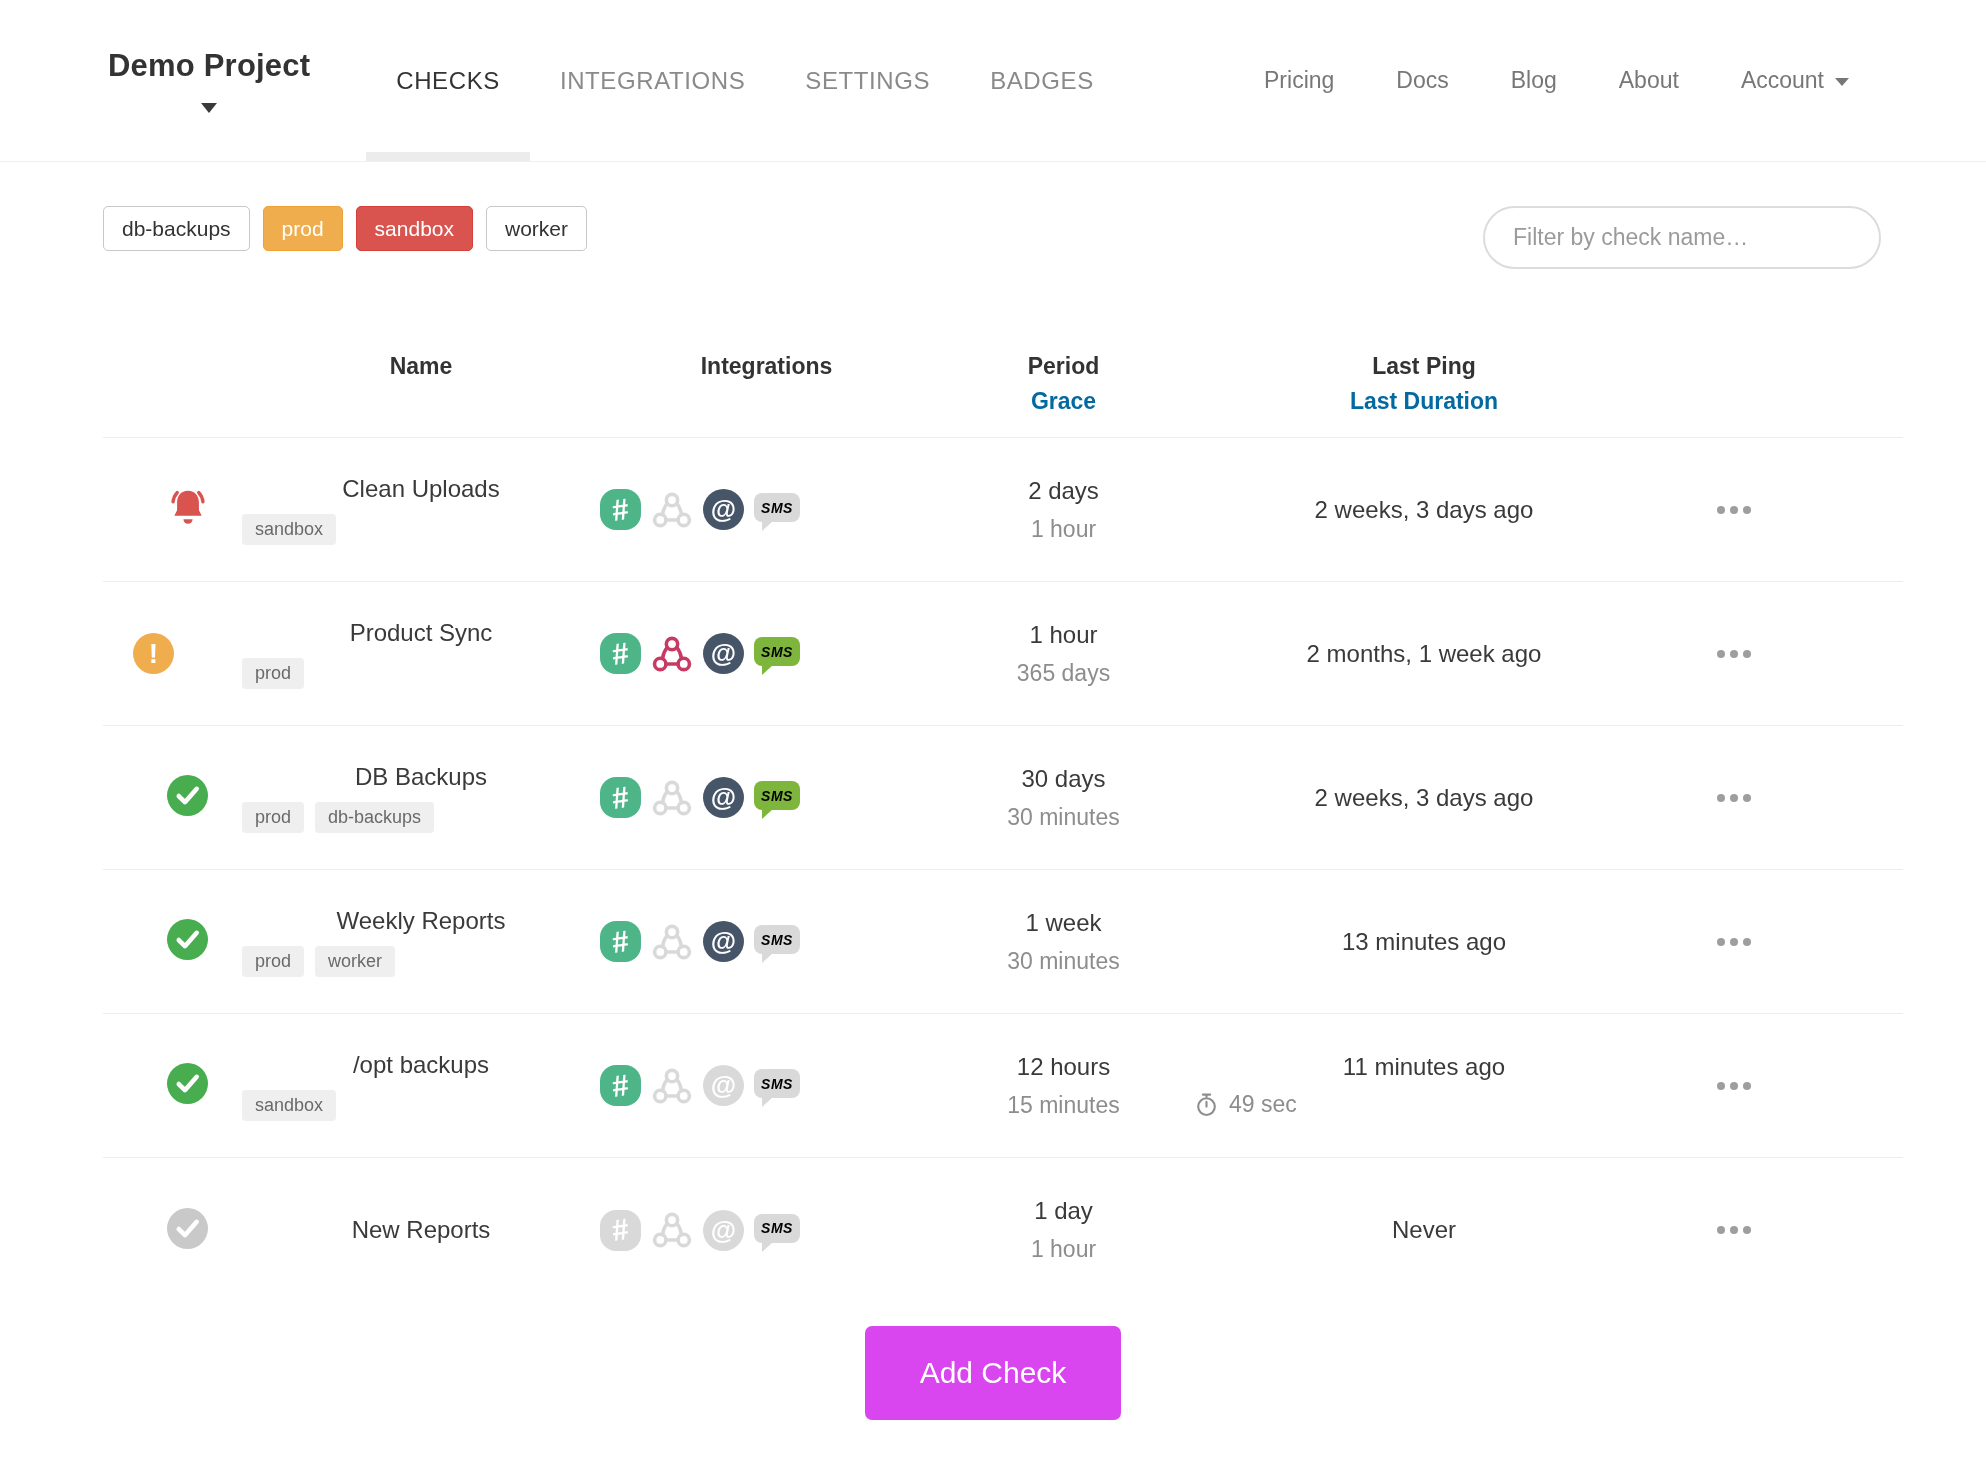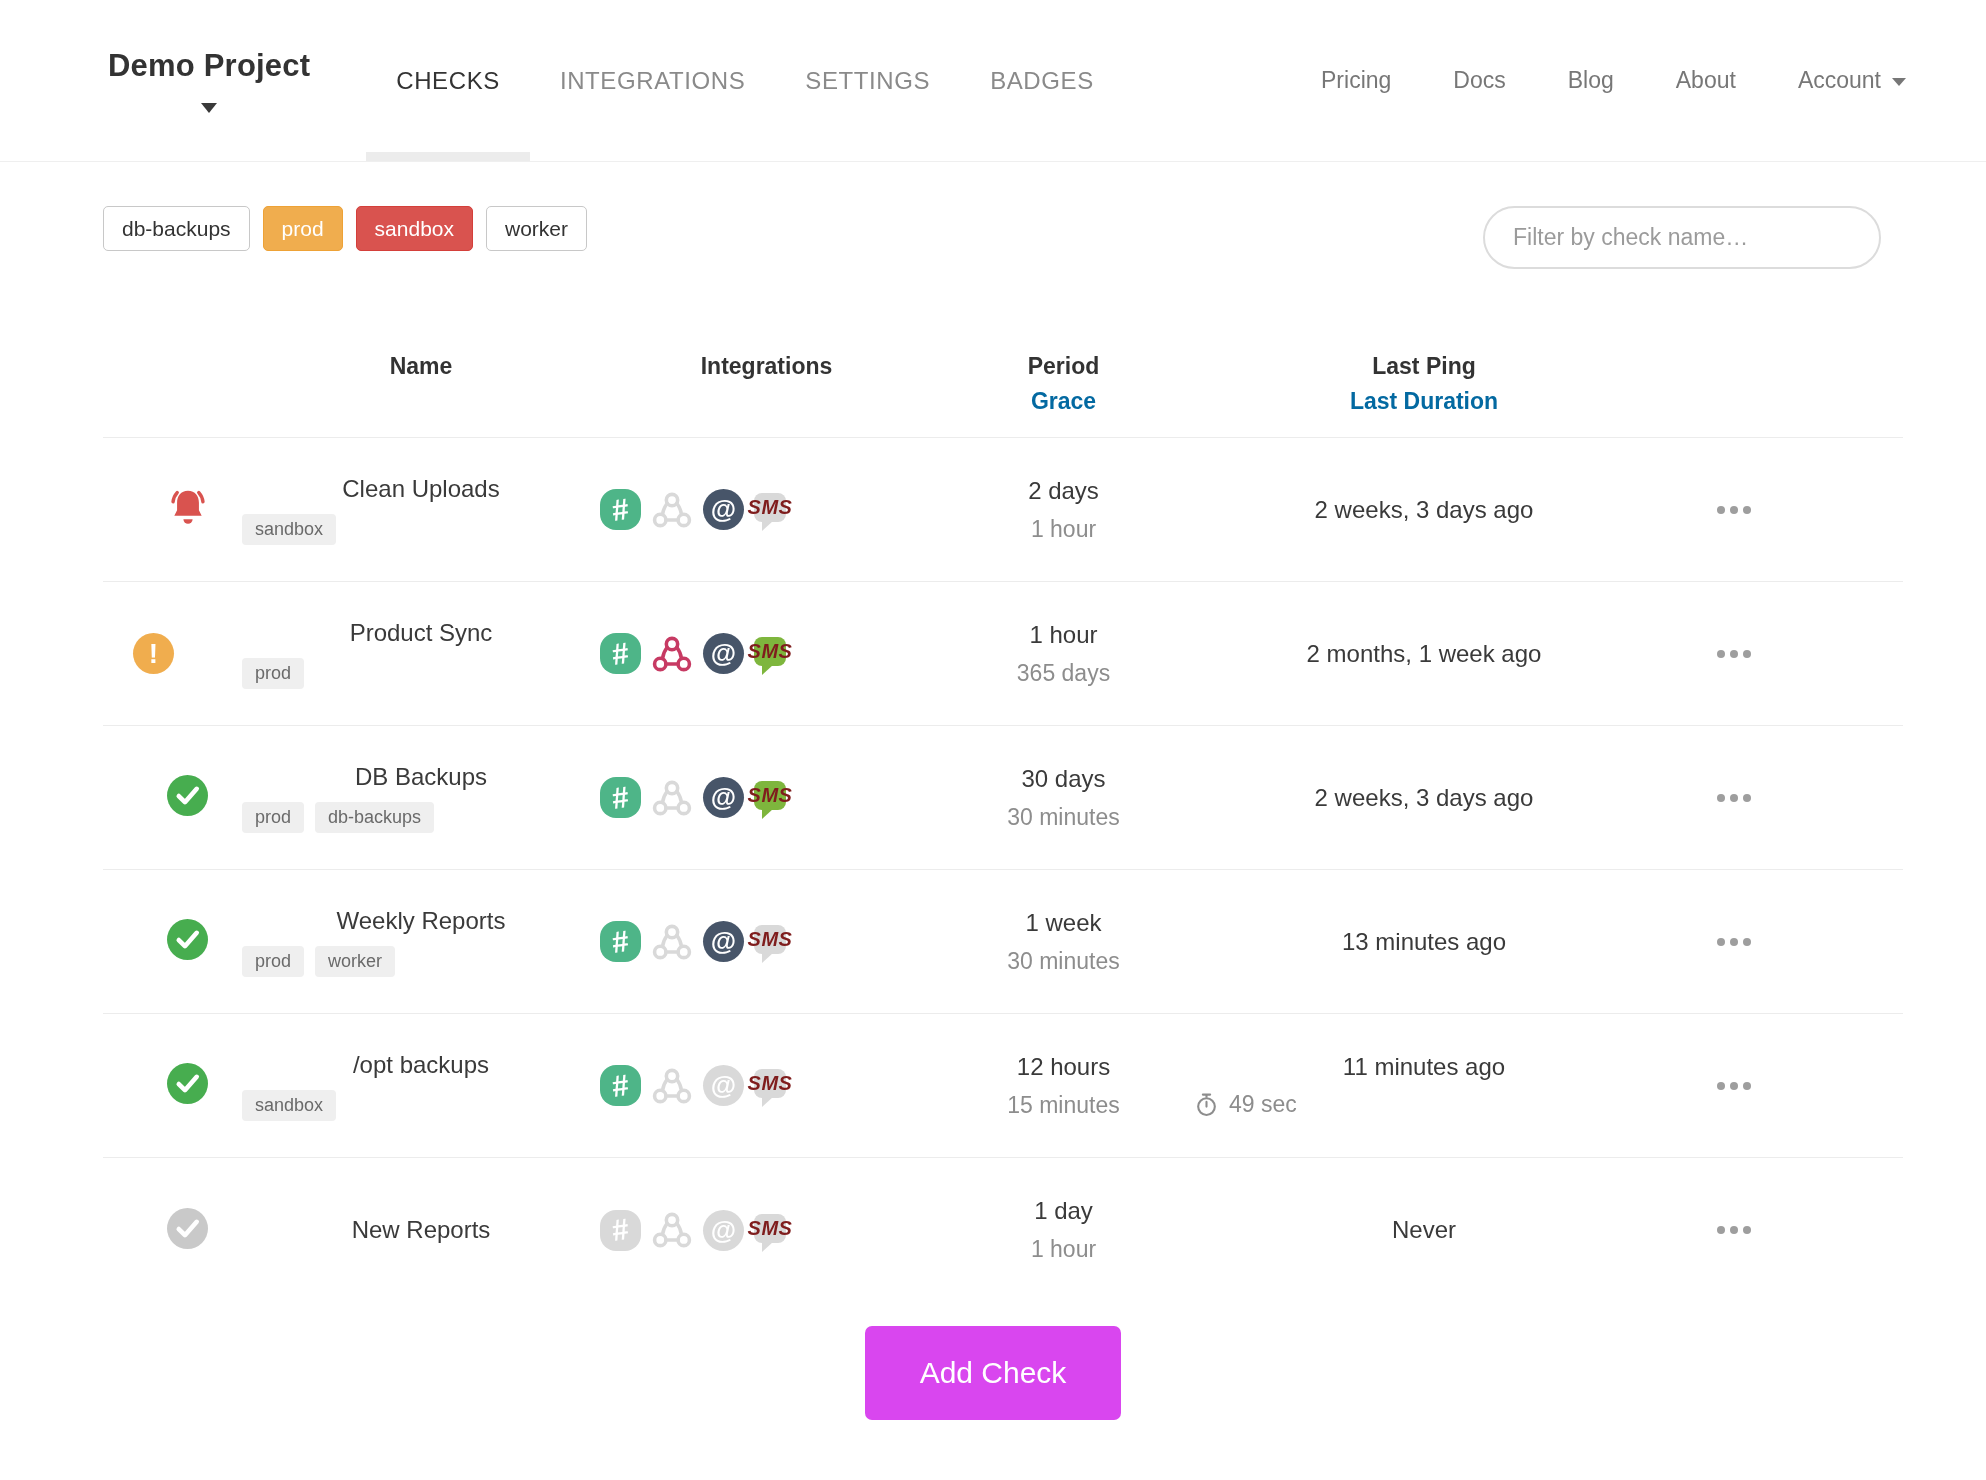--- a/index.html
+++ b/index.html
@@ -15,21 +15,21 @@
   .caret-dark { width:0; height:0; border-left:8px solid transparent;
                 border-right:8px solid transparent; border-top:10px solid #3a3a3a; margin-top:4px;}
   .caret-gray { width:0; height:0; border-left:7px solid transparent;
                 border-right:7px solid transparent; border-top:8px solid #777; margin-top:3px;}
   .tabs { display:flex; height:100%; }
   .tab { position:relative; display:flex; align-items:center; padding:8px 30px;
          font-size:24px; color:#8a8a8a; letter-spacing:.6px; cursor:pointer; }
   .tab.active { color:#333; }
   .tab.active::after { content:""; position:absolute; left:0; right:0; bottom:0;
                        height:9px; background:#ececec; }
-  .nav-links { display:flex; align-items:center; margin-left:auto; padding-right:49px; }
+  .nav-links { display:flex; align-items:center; margin-left:auto; padding-right:106px; }
   .nav-link { font-size:23px; color:#777; padding:0 31px; cursor:pointer; white-space:nowrap; }
   .nav-link.account { display:flex; align-items:center; gap:11px; }
 
   
   .toolbar { display:flex; justify-content:space-between; align-items:flex-start;
              margin:44px 105px 0 103px; }
   .tag-btns { display:flex; gap:13px; }
   .tag-btn { height:45px; padding:0 18px; border-radius:5px; font-size:21px;
              display:flex; align-items:center; background:#fff; border:1px solid #c8c8c8;
              color:#333; cursor:pointer; }
@@ -63,22 +63,22 @@
   .integ-cell { display:flex; align-items:center; gap:10px; }
   .ic-slack { width:41px; height:41px; border-radius:16px; display:flex;
               align-items:center; justify-content:center; }
   .ic-slack span { color:#fff; font-size:30px; font-weight:bold; transform:rotate(-8deg); }
   .ic-slack.on { background:#4eb588; }  .ic-slack.off { background:#d9d9d9; }
   .ic-webhook svg { display:block; width:42px; height:42px; }
   .ic-webhook.on  g { stroke:#c73a63; } .ic-webhook.off g { stroke:#d9d9d9; }
   .ic-email { width:41px; height:41px; border-radius:50%; color:#fff; font-size:26px;
               font-weight:bold; display:flex; align-items:center; justify-content:center; }
   .ic-email.on { background:#475569; } .ic-email.off { background:#d9d9d9; }
-  .ic-sms { position:relative; width:32px; height:29px; border-radius:8px; color:#7f1d1d;
-            font-style:italic; font-weight:bold; font-size:20px; letter-spacing:.5px;
+  .ic-sms { position:relative; width:46px; height:29px; border-radius:8px; color:#000000;
+            font-style:italic; font-weight:bold; font-size:14px; letter-spacing:.5px;
             display:flex; align-items:center; justify-content:center; margin-top:-4px; }
   .ic-sms::after { content:""; position:absolute; left:8px; bottom:-9px; width:0; height:0;
                    border-top:10px solid #d9d9d9; border-right:11px solid transparent; }
   .ic-sms.on  { background:#7eb63d; } .ic-sms.on::after  { border-top-color:#7eb63d; }
   .ic-sms.off { background:#d9d9d9; } .ic-sms.off::after { border-top-color:#d9d9d9; }
 
   .period-cell, .ping-cell { display:flex; flex-direction:column; justify-content:center; }
   .val-main { font-size:24px; color:#3a3a3a; }
   .val-sub  { font-size:23px; color:#8d8d8d; margin-top:11px; }
   .duration { display:flex; align-items:center; gap:10px; color:#8d8d8d; font-size:23px;

